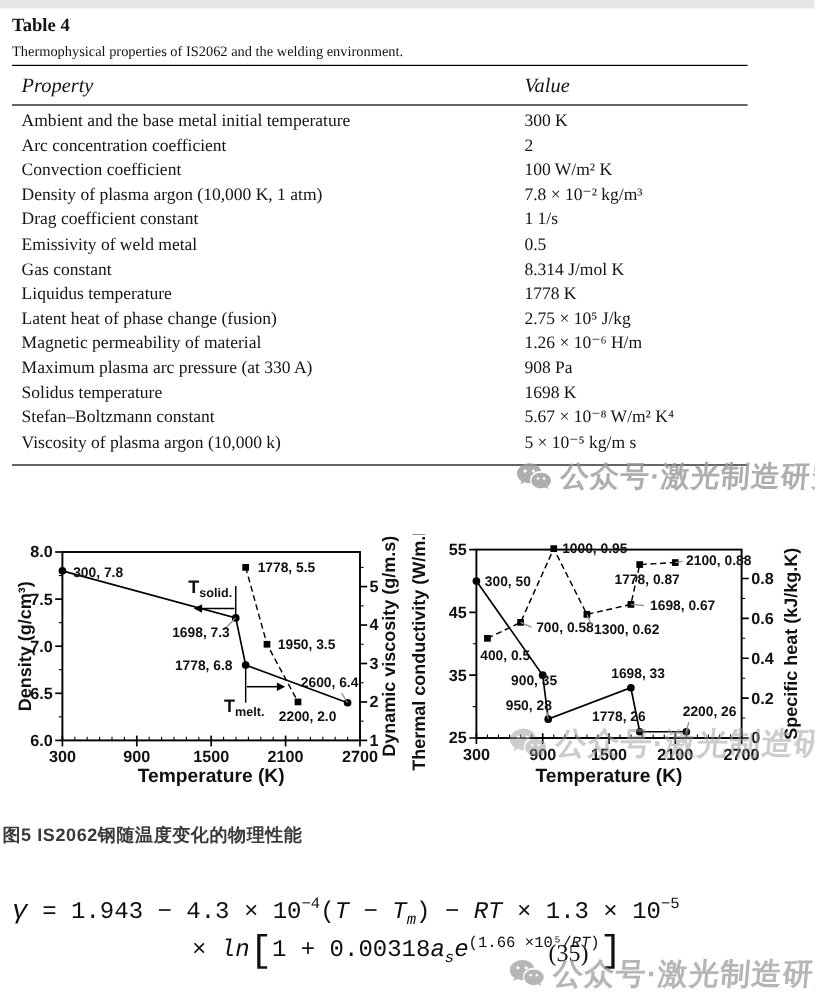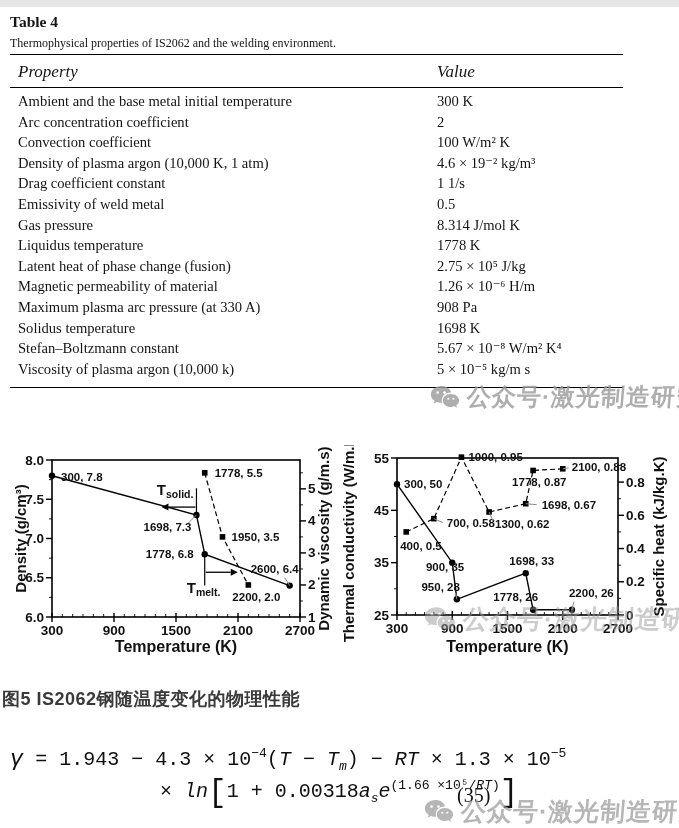--- a/index.html
+++ b/index.html
@@ -27,21 +27,21 @@
   #wm-table{left:430px;top:381px;font-size:24px;opacity:.8}
   #wm-chart{left:424px;top:602px;font-size:26px;opacity:.5}
   #wm-bottom{left:424px;top:795px;font-size:25px;opacity:.72}
 
   
   #figure5{position:absolute;left:0;top:445px;width:679px;height:215px;margin:0}
   #chart-0{position:absolute;left:10px;top:0}
   #chart-1{position:absolute;left:340px;top:0}
   #figure5-caption{position:absolute;left:2px;top:687px;
       font-family:"Liberation Sans","DejaVu Sans",sans-serif;font-weight:700;
-      font-size:18px;color:#3a3a3a;letter-spacing:.5px}
+      font-size:15px;color:#3a3a3a;letter-spacing:.5px}
 
   
   .eq-line{position:absolute;font-size:20px;color:#101010;white-space:nowrap;
            font-family:Liberation Mono, monospace}
   #eq-line1{left:10px;top:746px}
   #eq-line2{left:160px;top:778px}
   #eq-num{position:absolute;left:457px;top:784px;font-size:20px;
           font-family:"Liberation Serif","DejaVu Serif",serif;color:#101010}
   .eq-line .it{font-style:italic}
   .eq-line .g{font-size:22px}
@@ -75,35 +75,35 @@
       <span class="val">2</span>
     </div>
 
     <div class="t4-row">
       <span class="prop">Convection coefficient</span>
       <span class="val">100 W/m² K</span>
     </div>
 
     <div class="t4-row">
       <span class="prop">Density of plasma argon (10,000 K, 1 atm)</span>
-      <span class="val">4.6 × 19⁻² kg/m³</span>
+      <span class="val">7.8 × 10⁻² kg/m³</span>
     </div>
 
     <div class="t4-row">
       <span class="prop">Drag coefficient constant</span>
       <span class="val">1 1/s</span>
     </div>
 
     <div class="t4-row">
       <span class="prop">Emissivity of weld metal</span>
       <span class="val">0.5</span>
     </div>
 
     <div class="t4-row">
-      <span class="prop">Gas pressure</span>
+      <span class="prop">Gas constant</span>
       <span class="val">8.314 J/mol K</span>
     </div>
 
     <div class="t4-row">
       <span class="prop">Liquidus temperature</span>
       <span class="val">1778 K</span>
     </div>
 
     <div class="t4-row">
       <span class="prop">Latent heat of phase change (fusion)</span>

